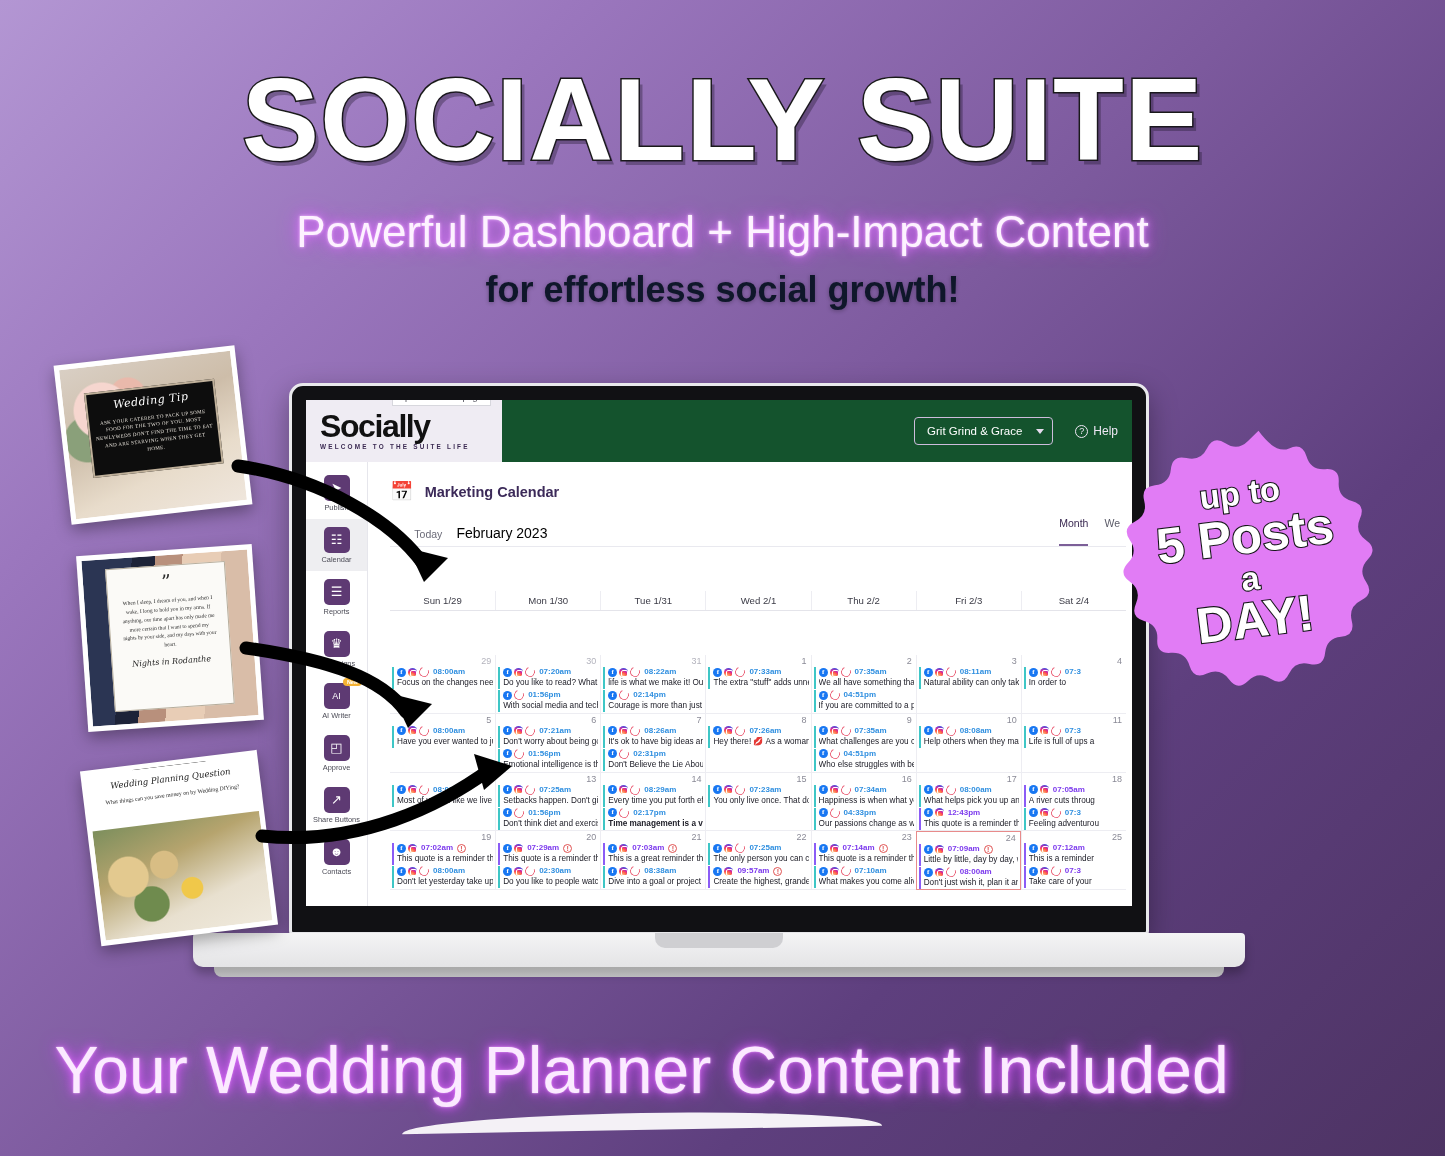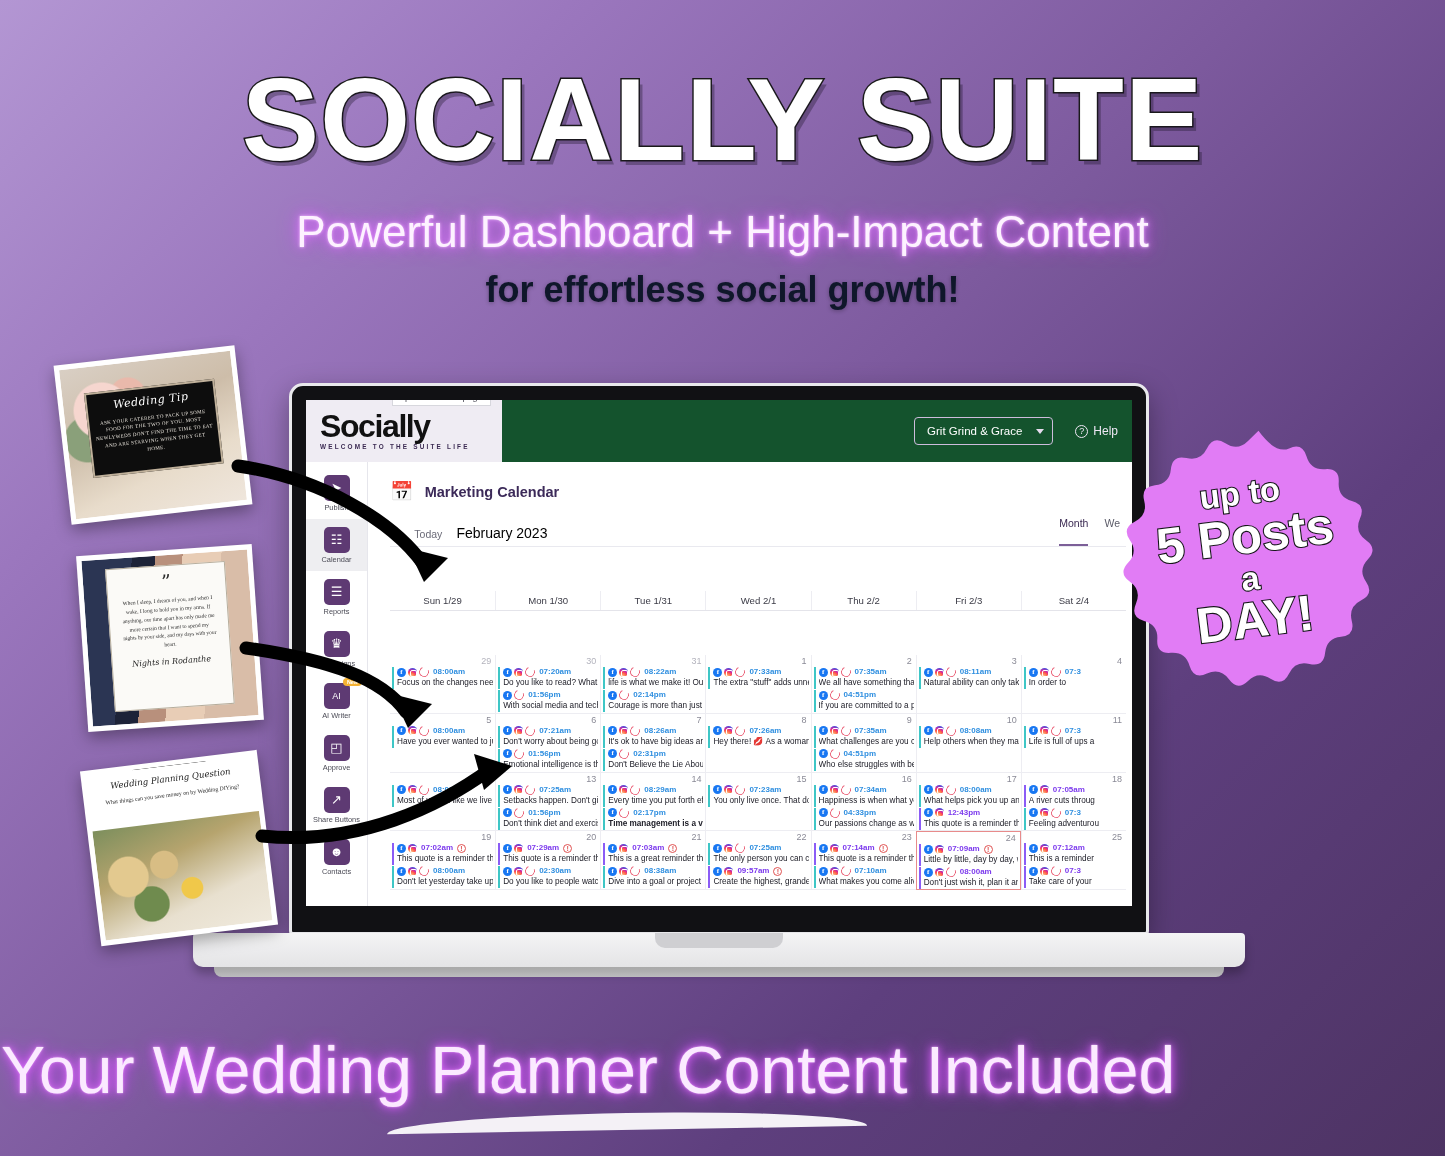--- a/index.html
+++ b/index.html
@@ -176,21 +176,21 @@
       radial-gradient(circle at 40% 38%, #d8bd84 0 11%, transparent 12%),
       radial-gradient(circle at 55% 62%, #f0c84a 0 9%, transparent 10%),
       radial-gradient(circle at 30% 72%, #6f8b4e 0 12%, transparent 13%),
       linear-gradient(160deg, #7d8f5d 0%, #b6a46e 35%, #e8e0cf 70%, #efe9dc 100%); }
   .c3tab { position: absolute; left: 28%; top: -6px; width: 44%; height: 14px; background: #111; }
 
   
   .arrows { position: absolute; inset: 0; pointer-events: none; z-index: 5; }
 
   
-  .footer { position: absolute; left: 1px; bottom: 26px; width: 1251px; }
+  .footer { position: absolute; left: 16px; bottom: 26px; width: 1251px; text-align: center; }
   .footer-txt {
     font-size: 66px; font-weight: 400; color: #fbeaff; line-height: 1;
     text-shadow: 0 0 8px #e36bff, 0 0 18px #c83bff, 0 0 2px #fff;
   }
   .underline { width: 480px; height: 17px; margin: 10px auto 0; background: #f4f1f6; border-radius: 50%/100% 100% 0 0; transform: rotate(-1deg); }
 </style>
 </head>
 <body>
 
 <div class="hero">

